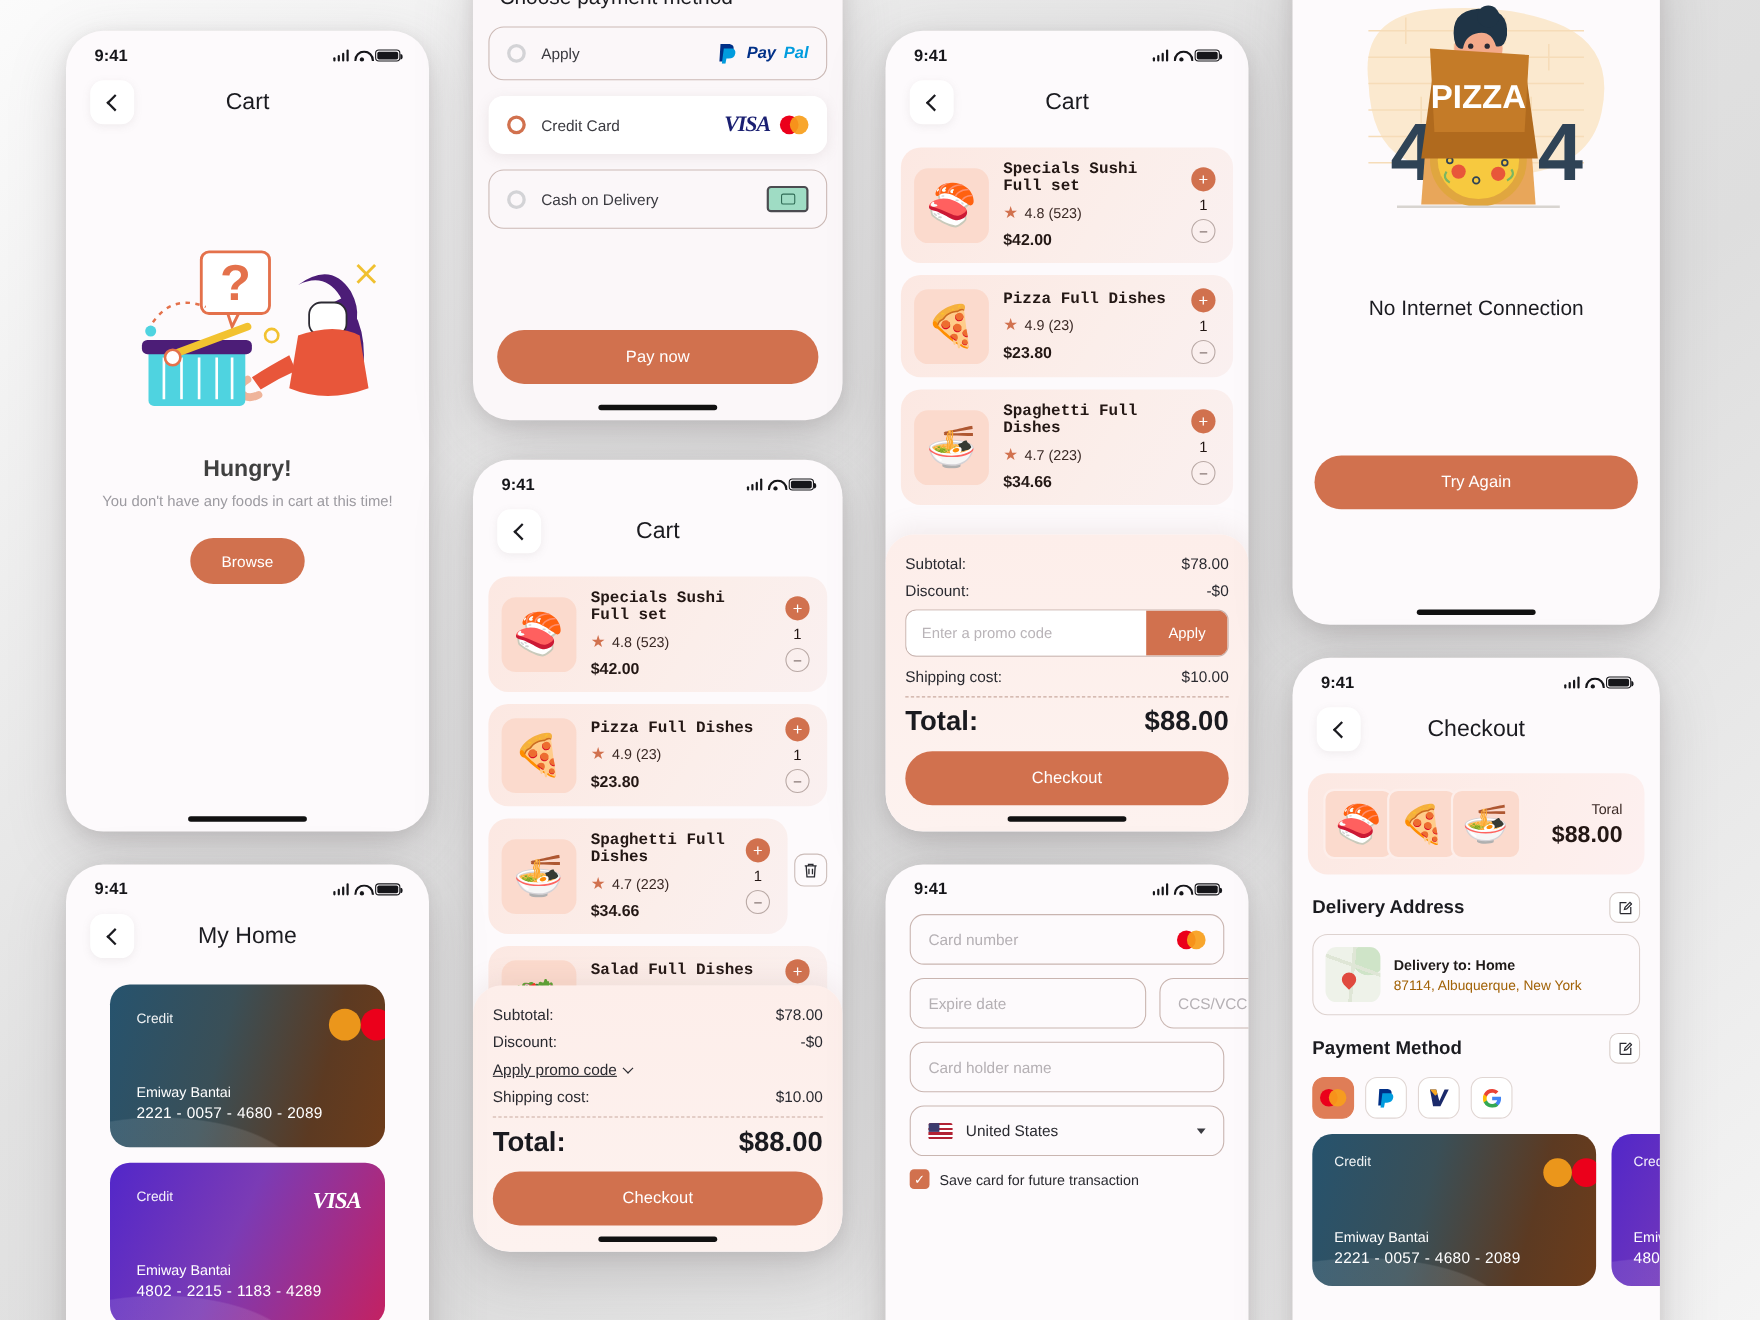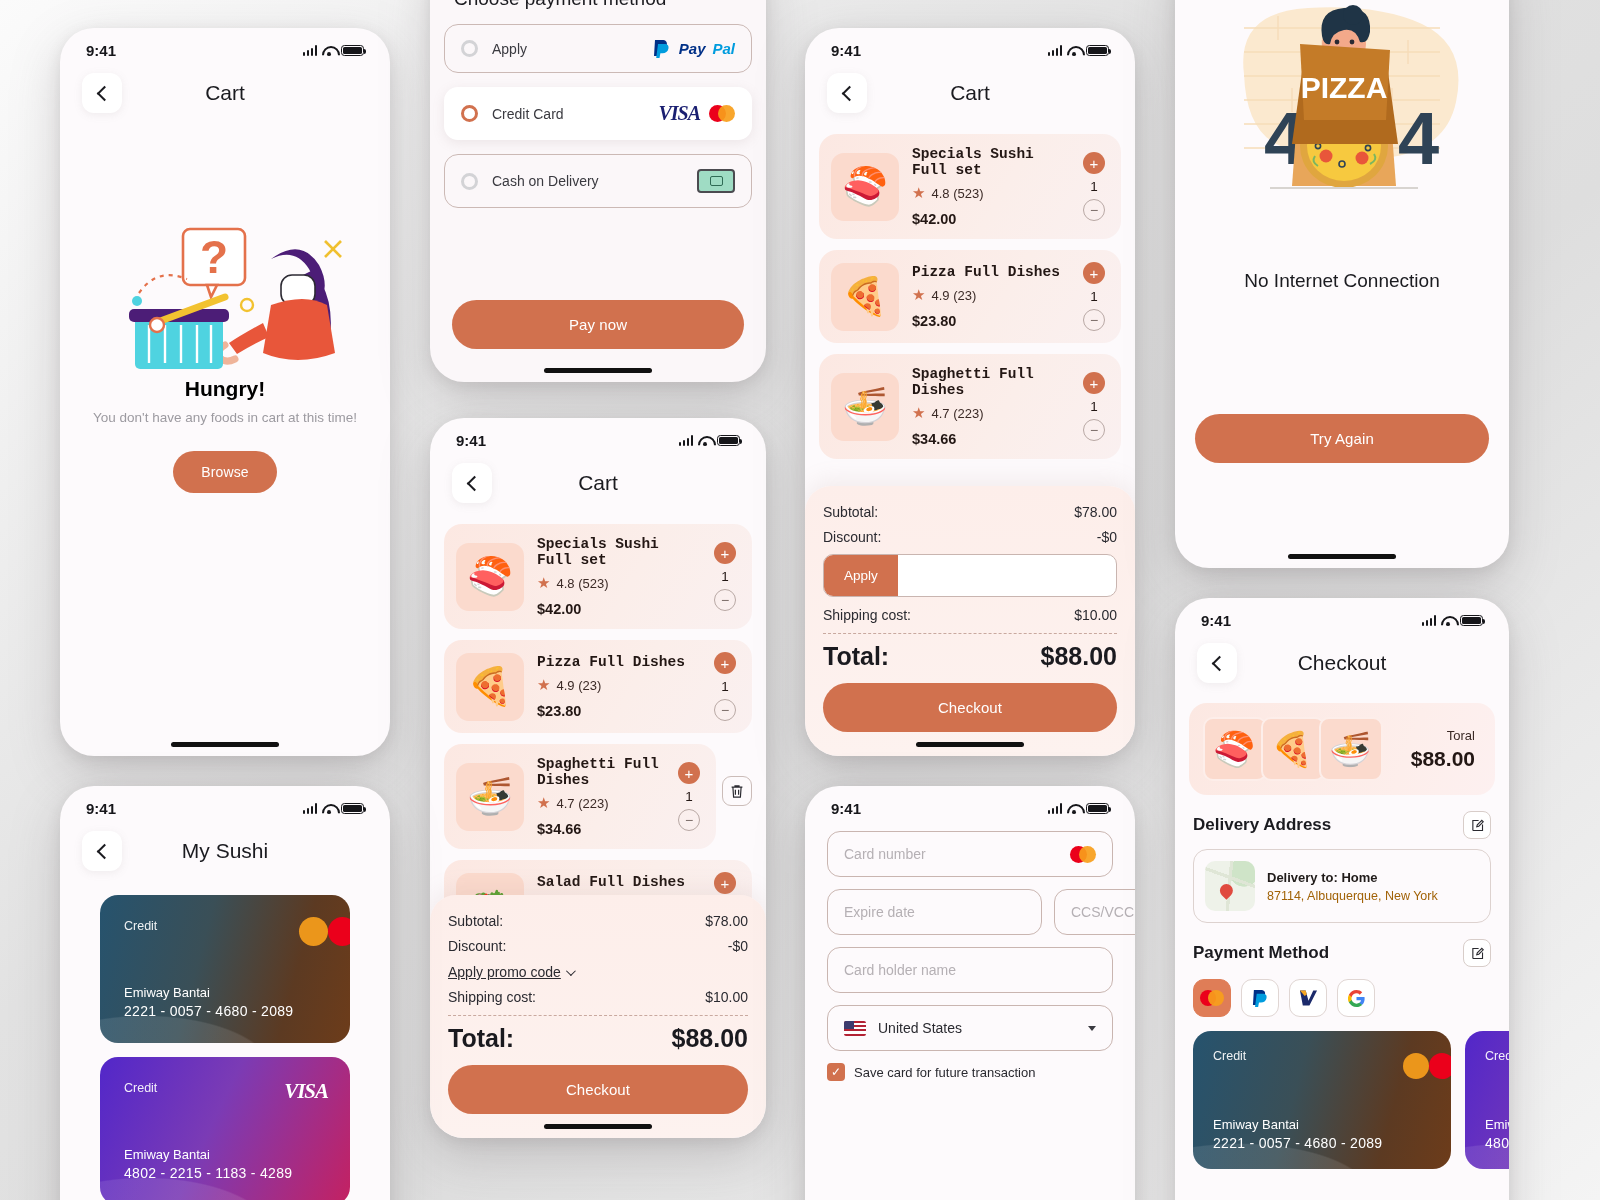--- a/index.html
+++ b/index.html
@@ -45,21 +45,21 @@
   .navtitle { position:absolute; left:0; right:0; text-align:center;
     font-size:21px; color:#1b1b20; pointer-events:none; }
   .homeind { position:absolute; bottom:9px; left:50%; transform:translateX(-50%);
     width:108px;height:5px;background:#111;border-radius:3px; }
   .btn-primary { background:#d1714e; color:#fff; border-radius:28px; text-align:center;
     font-size:15px; padding:16px 0; cursor:pointer; letter-spacing:.1px;}
 
   
   #p1 { left:60px; top:28px; width:330px; height:728px; }
   .p1-art { margin-top:74px; height:180px; position:relative; }
-  .empty-title { text-align:center; font-size:21px; font-weight:bold; color:#000000; }
+  .empty-title { text-align:center; font-size:21px; font-weight:bold; color:#404040; margin-top:38px;}
   .empty-sub { text-align:center; font-size:13.5px; color:#9c9aa0; margin-top:9px;}
   .p1-browse { width:104px; margin:26px auto 0; padding:13px 0; font-size:14px;}
 
   
   #p2 { left:430px; top:-38px; width:336px; height:420px; border-radius:0 0 34px 34px;
         background:#fbf7f9;}
   .p2-head { font-size:19px; color:#1b1b20; padding:26px 24px 0 24px; }
   .pay-opt { margin:14px 14px 0 14px; border:1px solid #cbb9b5; border-radius:14px;
      background:transparent; display:flex; align-items:center; gap:14px; padding:14px 16px; cursor:pointer;}
   .pay-opt.sel { background:#fff; border-color:transparent; box-shadow:0 3px 12px rgba(160,140,140,.16);}
@@ -502,20 +502,21 @@
   <div class="summary">
     <div class="srow">
         <span>Subtotal:</span>
         <span>$78.00</span>
       </div>
     <div class="srow">
         <span>Discount:</span>
         <span>-$0</span>
       </div>
     <div class="promo-wrap">
+      <input class="promo-inp" placeholder="Enter a promo code" style="">
       <div class="promo-apply">Apply</div>
     </div>
     <div class="srow">
         <span>Shipping cost:</span>
         <span>$10.00</span>
       </div>
     <div class="dashed"></div>
     <div class="totrow">
         <span class="tot-l">Total:</span>
         <span class="tot-r">$88.00</span>
@@ -599,21 +600,21 @@
       <span class="wifi"></span>
       <span class="batt">
           <i></i>
         </span>
     </span>
   </div>
   <div class="navbar">
     <div class="backbtn">
         <span class="chev"></span>
       </div>
-    <div class="navtitle">My Sushi</div>
+    <div class="navtitle">My Home</div>
   </div>
 
   <div class="card mc-card">
     <div class="swoosh"></div>
     <div class="lbl">Credit</div>
     <div class="brand">
       <span class="mc" style="width:44px;height:29px;"><span style="width:29px;height:29px;"></span><span style="width:29px;height:29px;"></span></span>
     </div>
     <div>
       <div class="nm">Emiway Bantai</div>

